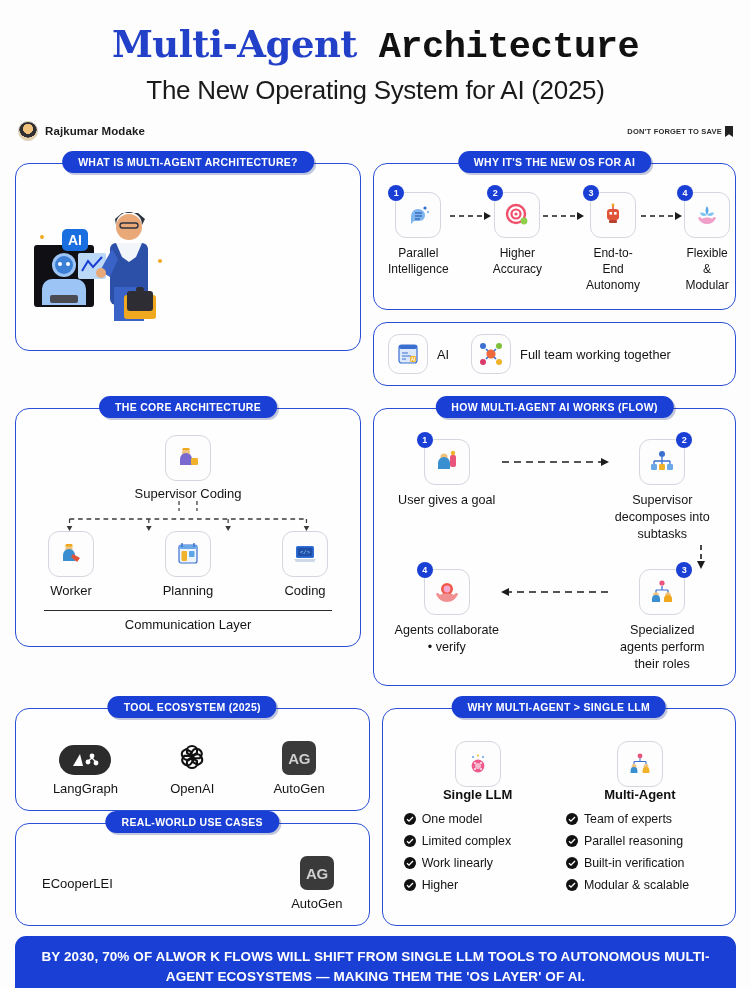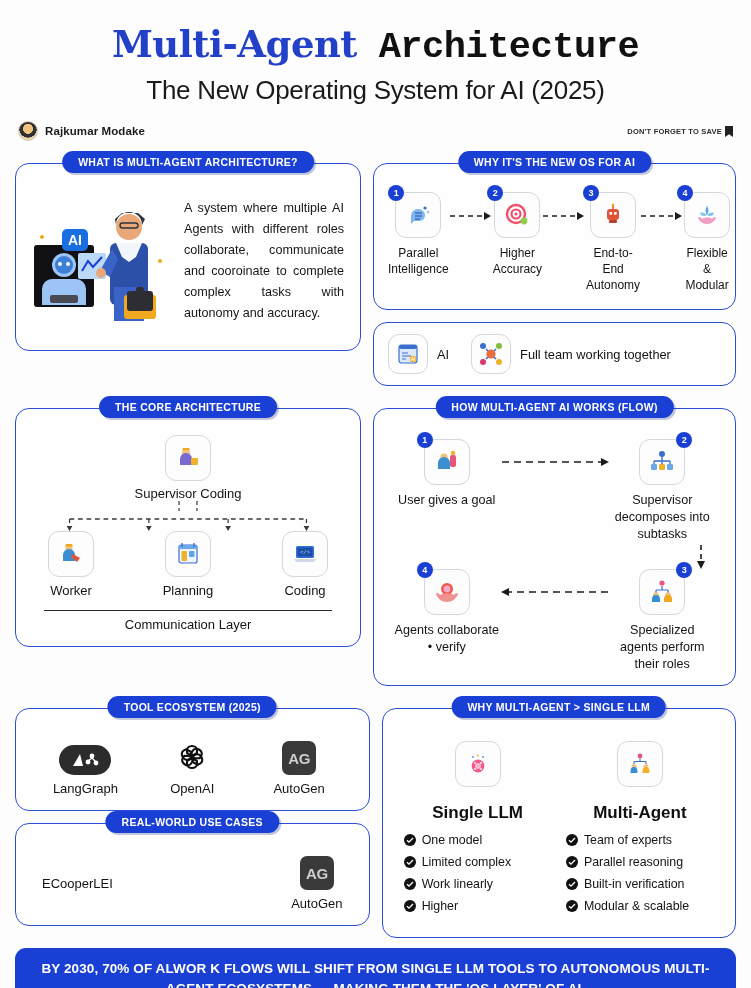--- a/index.html
+++ b/index.html
@@ -170,21 +170,21 @@
   }
 
   
   .usecase-row { display: flex; align-items: center; justify-content: space-between; padding: 8px 14px 4px 14px; min-height: 56px; }
   .usecase-text { font-size: 13px; color: #141414; }
 
   
   .cmp-row { display: flex; justify-content: space-around; padding: 4px 2px 0 2px; }
   .cmp-col { width: 160px; }
   .cmp-head { text-align: center; }
-  .cmp-title { margin-top: 16px; font-size: 17px; font-weight: 700; color: #101010; }
+  .cmp-title { margin-top: 0; font-size: 13px; font-weight: 700; color: #101010; }
   .cmp-list { margin-top: 10px; padding-left: 6px; }
   .cmp-li { display: flex; align-items: center; gap: 6px; margin-bottom: 8px; font-size: 12.4px; color: #141414; }
   .chk { width: 12px; height: 12px; flex: none; }
 </style>
 </head>
 <body>
 
 <div id="page">
 
   <div class="title-wrap">
@@ -235,21 +235,20 @@
               <path d="M84 62l-12 22 10 6 8-18z" fill="#3a63c8"></path>
               <circle cx="73" cy="86" r="5" fill="#e8a878"></circle>
               <rect x="86" y="100" width="30" height="34" fill="#3a63c8"></rect>
               <rect x="96" y="108" width="32" height="24" rx="3" fill="#f0a81e"></rect>
               <rect x="99" y="104" width="26" height="20" rx="3" fill="#2d2d33"></rect>
               <rect x="108" y="100" width="8" height="5" rx="2" fill="#2d2d33"></rect>
               <circle cx="132" cy="74" r="2" fill="#f0a81e"></circle>
               <circle cx="14" cy="50" r="2" fill="#f0a81e"></circle>
             </svg>
           </div>
-          <div class="def-text">A system where multiple AI Agents with different roles collaborate, communicate and cooroinate to complete complex tasks with autonomy and accuracy.</div>
         </div>
       </div>
 
     </div>
 
     <div class="col col-right">
 
       <div class="card">
         <div class="card-chip">WHY IT'S THE NEW OS FOR AI</div>
         <div class="steps">

